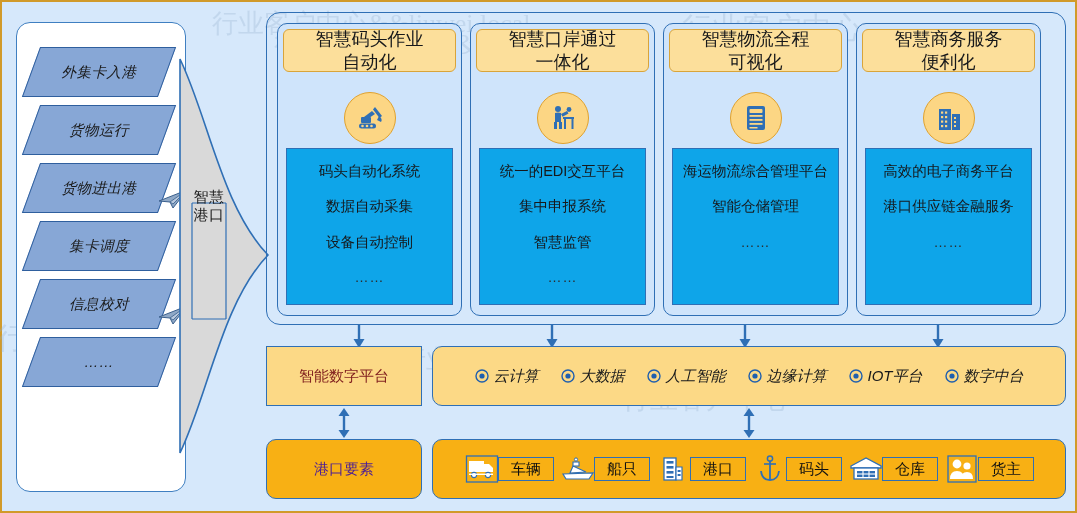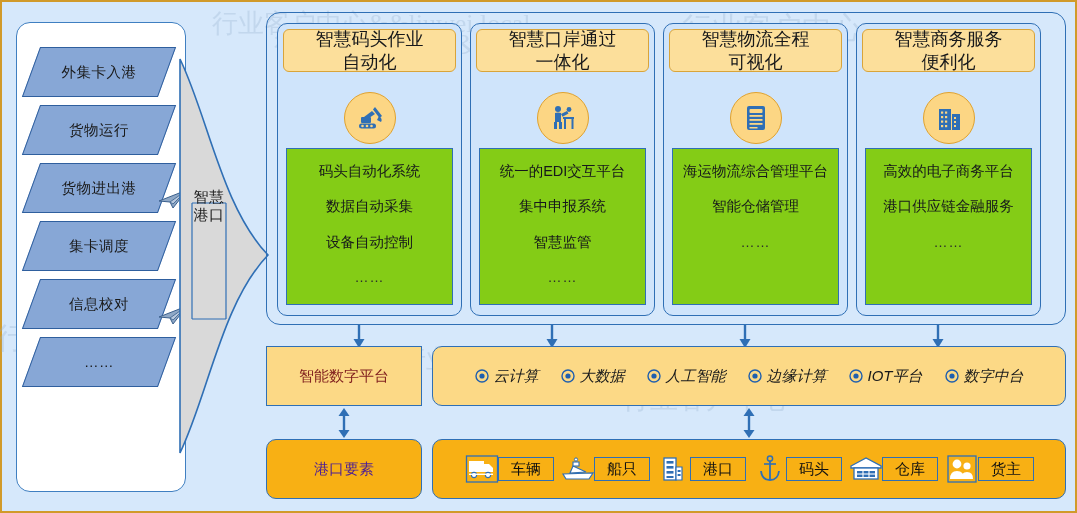--- a/index.html
+++ b/index.html
@@ -16,21 +16,21 @@
     background:#d6e8fb;
     border:2px solid #d19a2a;
   }
 
   
   .left-panel{
     position:absolute; left:14px; top:20px; width:170px; height:470px;
     background:#ffffff; border:1.6px solid #3f7fc1; border-radius:14px;
   }
   .para-list{ position:absolute; left:0; top:22px; width:170px; }
-  .para-row{ position:relative; height:58px; }
+  .para-row{ position:relative; height:58px;font-style:italic; }
   .para{
     position:absolute; left:14px; top:2px; width:136px; height:50px;
     background:#87a7d6; border:1.2px solid #2f5f9e;
     transform:skewX(-20deg);
   }
   .para-label{
     position:absolute; left:14px; top:2px; width:136px; height:50px;
     display:flex; align-items:center; justify-content:center; text-align:center;
     font-size:14.5px; color:#1a1a1a; line-height:1.15;
     letter-spacing:0.5px;
@@ -63,21 +63,21 @@
     font-size:18px; color:#17181a; line-height:1.25;
   }
   .card-icon{
     position:absolute; left:50%; top:68px; margin-left:-26px;
     width:52px; height:52px; border-radius:50%;
     background:#fcd684; border:1.2px solid #e0a22f;
     display:flex; align-items:center; justify-content:center;
   }
   .card-body{
     position:absolute; left:8px; right:8px; top:124px; bottom:10px;
-    border:1.1px solid #2f6fb5; background:#84cc16;
+    border:1.1px solid #2f6fb5; background:#0ea5e9;
     padding-top:14px;
     text-align:center;
   }
   .card-body div{
     font-size:14.5px; color:#16181b; line-height:1.2; margin-bottom:18px;
   }
   .card-body div.dots{ font-size:14px; letter-spacing:1px; color:#2b2b2b; }
 
   
   .digital-box{

